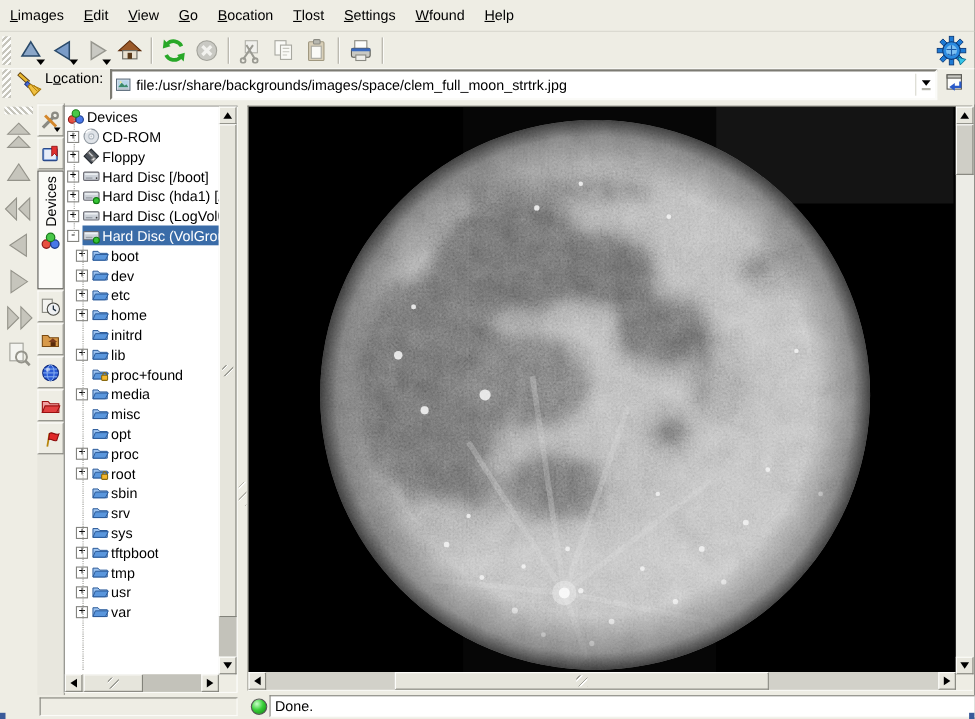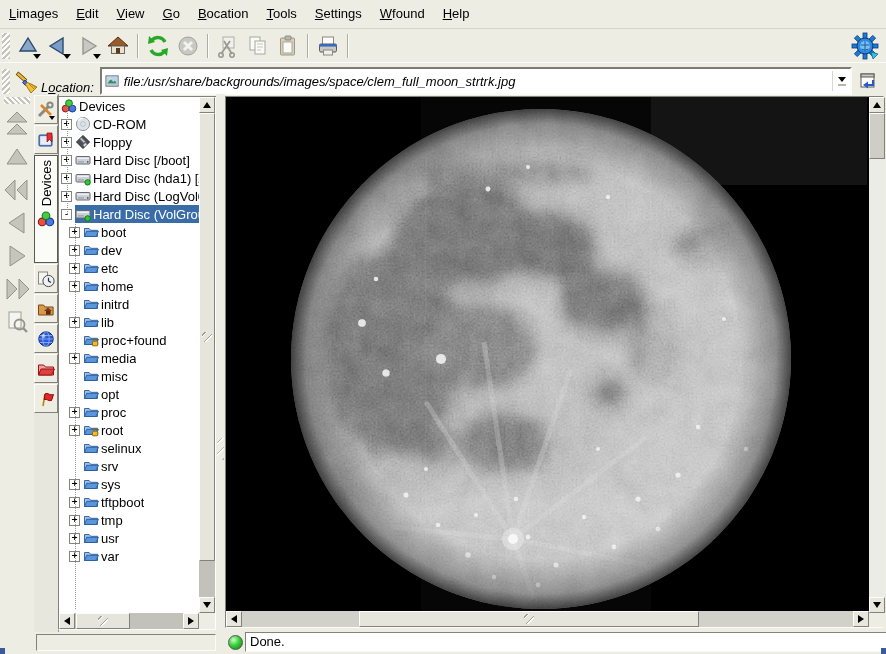--- a/index.html
+++ b/index.html
@@ -7,21 +7,21 @@
        font-family:"Liberation Sans",sans-serif;font-size:13px;color:#000;overflow:hidden;}
   
   .raised{border:1px solid;border-color:#fdfdfb #82827a #82827a #fdfdfb;}
   
   #menubar{position:absolute;left:0;top:0;width:886px;height:28px;display:flex;align-items:stretch;
            background:#eeede4;border-bottom:1px solid #d6d5cc;}
   .mitem{padding:0 9px;line-height:27px;cursor:default;}
   .accel{text-decoration:underline;}
   
   #toolbar1{position:absolute;left:0;top:29px;width:886px;height:33px;display:flex;align-items:center;background:#eeede4;}
-  #toolbar2{position:absolute;left:0;top:62px;width:886px;height:32px;display:flex;align-items:flex-end;background:#eeede4;border-top:1px solid #fbfbf8;font-style:italic;}
+  #toolbar2{position:absolute;left:0;top:62px;width:886px;height:32px;display:flex;align-items:flex-start;background:#eeede4;border-top:1px solid #fbfbf8;}
   .handleV{width:8px;height:26px;margin:0 3px 0 2px;flex:none;
            background:repeating-linear-gradient(135deg,#fcfcfa 0 2px,#c6c5bc 2px 4px);}
   .tbtn{width:30px;height:30px;flex:none;display:flex;align-items:center;justify-content:center;position:relative;background:transparent;border:none;padding:0;}
   .tbtn.small{width:26px;height:26px;}
   .sep{width:0;height:24px;border-left:1px solid #aeada4;border-right:1px solid #fcfcfa;margin:0 4px;flex:none;}
   .dd{position:absolute;right:2px;bottom:2px;width:0;height:0;
       border-left:4px solid transparent;border-right:4px solid transparent;border-top:5px solid #000;}
   #logo-btn{margin-left:auto;margin-right:4px;width:34px;height:31px;display:flex;align-items:center;justify-content:center;}
   
   #loc-label{margin:0 6px 0 2px;white-space:nowrap;}
@@ -143,21 +143,21 @@
     <div class="mitem"><span></span><span class="accel">L</span><span>images</span></div>
 
     <div class="mitem"><span></span><span class="accel">E</span><span>dit</span></div>
 
     <div class="mitem"><span></span><span class="accel">V</span><span>iew</span></div>
 
     <div class="mitem"><span></span><span class="accel">G</span><span>o</span></div>
 
     <div class="mitem"><span></span><span class="accel">B</span><span>ocation</span></div>
 
-    <div class="mitem"><span></span><span class="accel">T</span><span>ools</span></div>
+    <div class="mitem"><span></span><span class="accel">T</span><span>lost</span></div>
 
     <div class="mitem"><span></span><span class="accel">S</span><span>ettings</span></div>
 
     <div class="mitem"><span></span><span class="accel">W</span><span>found</span></div>
 
     <div class="mitem"><span></span><span class="accel">H</span><span>elp</span></div>
   </div>
 
 <div id="toolbar1">
   <div class="handleV"></div>
@@ -615,31 +615,31 @@
           <span class="indent" style="width: 10px;"></span>
           <span class="exp">+</span>
           <span class="hl">
             <svg class="ticon">
               <use href="#i-folderlock"></use>
             </svg>
             <span class="tlabel">root</span>
           </span>
         </div>
 
-
         <div class="tree-row">
           <span class="indent" style="width: 10px;"></span>
           <span class="exp"></span>
           <span class="hl">
             <svg class="ticon">
               <use href="#i-folder"></use>
             </svg>
-            <span class="tlabel">selinux</span>
-          </span>
-        </div>
+            <span class="tlabel">sbin</span>
+          </span>
+        </div>
+
 
         <div class="tree-row">
           <span class="indent" style="width: 10px;"></span>
           <span class="exp"></span>
           <span class="hl">
             <svg class="ticon">
               <use href="#i-folder"></use>
             </svg>
             <span class="tlabel">srv</span>
           </span>

